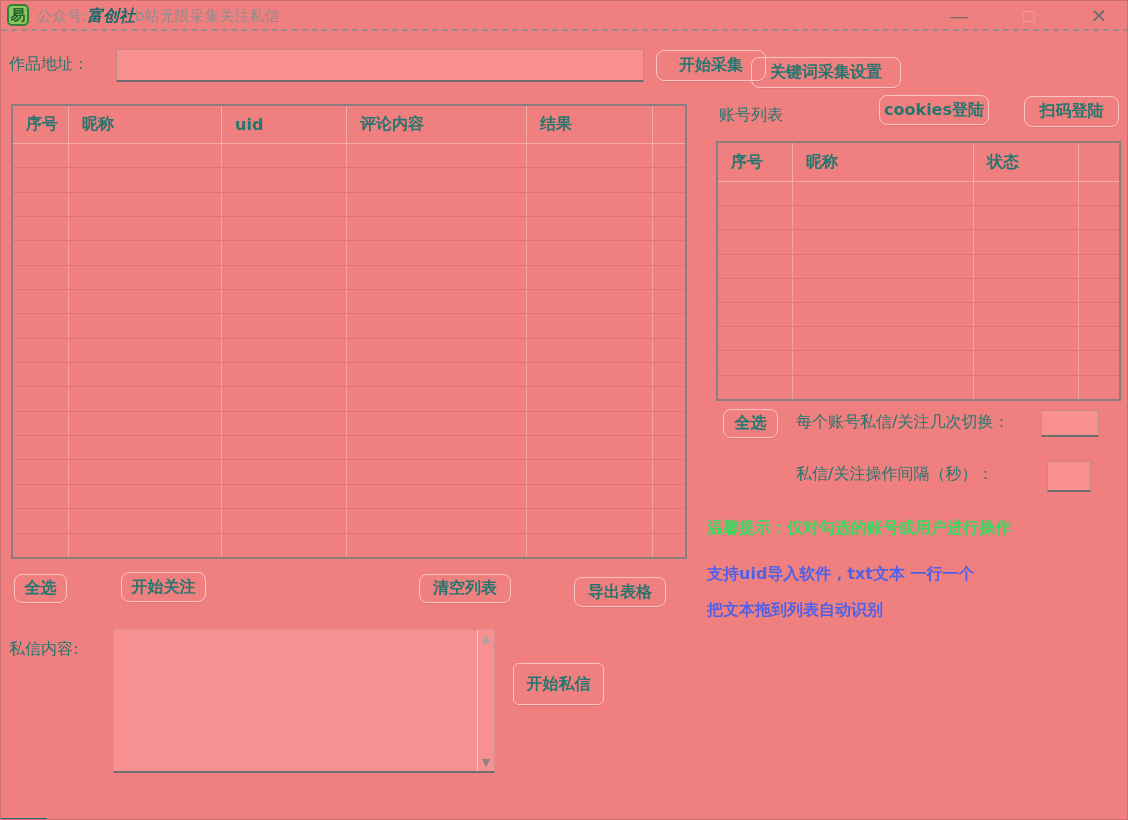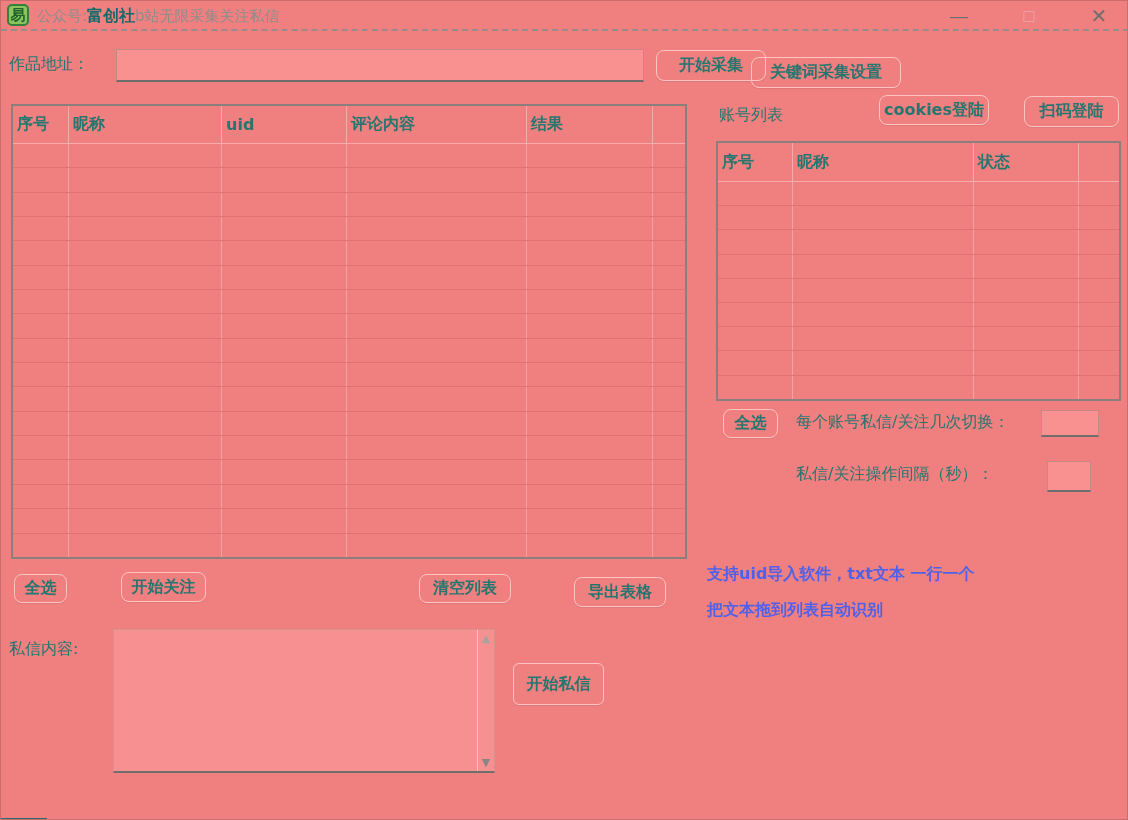--- a/index.html
+++ b/index.html
@@ -22,21 +22,21 @@
     position:absolute;left:6px;top:3px;width:22px;height:22px;
     background:#8cc45e;border:2px solid #35803a;border-radius:5px;
     color:#1f642b;font-weight:bold;font-size:15px;
     display:flex;align-items:center;justify-content:center;
     box-sizing:border-box;
   }
   .title-text{
     position:absolute;left:36px;top:0;height:30px;line-height:30px;
     font-size:15px;color:#8f8c8c;white-space:nowrap;
   }
-  .title-brand{color:#15696b;font-weight:bold;font-size:16px;}
+  .title-brand{color:#15696b;font-weight:bold;font-style:italic;font-size:16px;}
   .winbtn{
     position:absolute;top:0;height:30px;width:44px;
     display:flex;align-items:center;justify-content:center;
     font-size:18px;color:#6f6f6f;cursor:default;background:transparent;border:none;
   }
   .winbtn.min{left:936px;}
   .winbtn.max{left:1006px;color:#efa7a7;}
   .winbtn.close{left:1076px;font-size:20px;}
   
   .lbl{
@@ -64,21 +64,21 @@
   .ptable{
     position:absolute;
     border:2px solid #8d7e7e;
     box-sizing:border-box;
     display:flex;flex-direction:column;
     background:transparent;
   }
   .thead{display:flex;flex:none;}
   .hcell{
     color:#26756e;font-weight:bold;font-size:16px;
-    padding-left:4px;display:flex;align-items:center;
+    padding-left:13px;display:flex;align-items:center;
     border-right:1px solid rgba(255,255,255,0.35);
     box-sizing:border-box;white-space:nowrap;overflow:hidden;
   }
   .thead{border-bottom:1px solid rgba(255,255,255,0.35);}
   .tbody{flex:1;display:flex;flex-direction:column;overflow:hidden;}
   .trow{display:flex;flex:none;border-bottom:1px solid rgba(130,30,30,0.14);box-sizing:border-box;}
   .tcell{border-right:1px solid rgba(255,255,255,0.28);box-sizing:border-box;}
   
   .left-table{left:10px;top:103px;width:676px;height:455px;}
   .left-table .thead{height:37px;}
@@ -360,20 +360,21 @@
         </div>
       </div>
   </div>
 
   <button class="pbtn" style="left:722px;top:408px;width:55px;height:29px;">全选</button>
   <div class="lbl" style="left:795px;top:411px;">每个账号私信/关注几次切换：</div>
   <input class="pinput" style="left: 1040px; top: 409px; width: 58px; height: 27px;" value="">
   <div class="lbl" style="left:795px;top:463px;">私信/关注操作间隔（秒）：</div>
   <input class="pinput" style="left: 1046px; top: 460px; width: 44px; height: 31px;" value="">
 
+  <div class="tip green" style="left:706px;top:517px;">温馨提示：仅对勾选的账号或用户进行操作</div>
   <div class="tip blue" style="left:706px;top:563px;">支持uid导入软件，txt文本 一行一个</div>
   <div class="tip blue" style="left:706px;top:599px;">把文本拖到列表自动识别</div>
 
   <button class="pbtn" style="left:13px;top:573px;width:53px;height:29px;">全选</button>
   <button class="pbtn" style="left:120px;top:571px;width:85px;height:30px;">开始关注</button>
   <button class="pbtn" style="left:418px;top:573px;width:92px;height:29px;">清空列表</button>
   <button class="pbtn" style="left:573px;top:576px;width:92px;height:30px;">导出表格</button>
 
   <div class="lbl" style="left:8px;top:638px;">私信内容:</div>
   <div class="dm-box">

